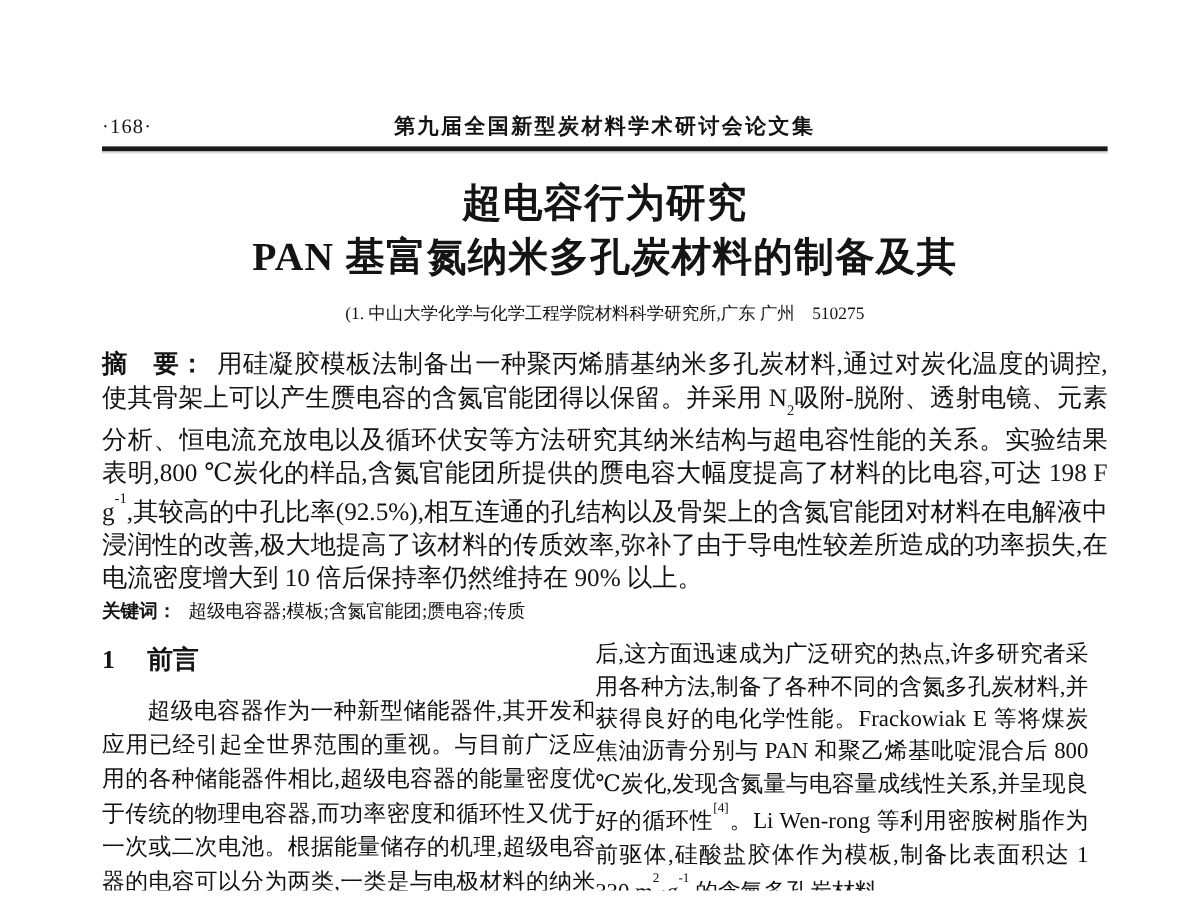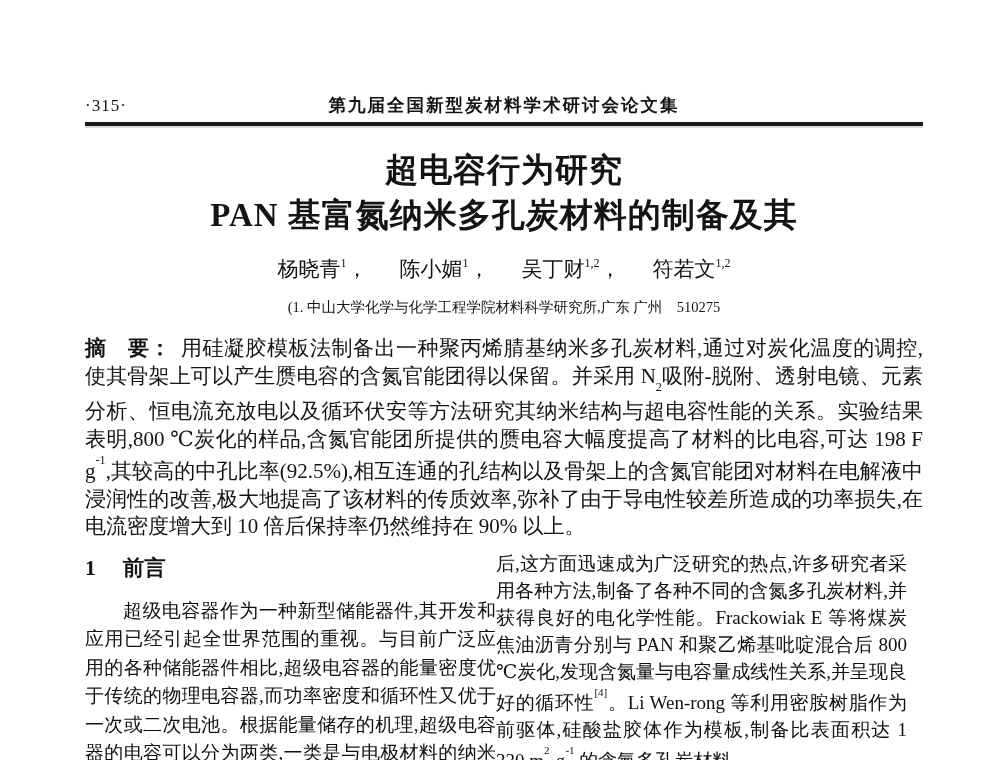--- a/index.html
+++ b/index.html
@@ -44,40 +44,38 @@
   .col-left .body-para { line-height:28.5px; text-indent:2em; }
   .col-right .body-para { line-height:27px; }
 </style>
 </head>
 <body>
 
 <div class="page">
   <div class="inner">
 
     <div class="header">
-      <span class="page-num">·315·</span>
+      <span class="page-num">·168·</span>
       <div class="header-title">第九届全国新型炭材料学术研讨会论文集</div>
     </div>
     <div class="rule"></div>
 
     <div class="paper-title">
       <div>超电容行为研究</div>
       <div>PAN 基富氮纳米多孔炭材料的制备及其</div>
     </div>
 
-    <div class="authors">
-      <span class="author"><span>杨晓青</span><sup>1</sup><span>，</span></span><span class="author"><span>陈小媚</span><sup>1</sup><span>，</span></span><span class="author"><span>吴丁财</span><sup>1,2</sup><span>，</span></span><span class="author"><span>符若文</span><sup>1,2</sup><span></span></span>
-    </div>
 
     <div class="affils">
       <div>(1. 中山大学化学与化学工程学院材料科学研究所,广东 广州　510275</div>
     </div>
 
     <p class="abstract"><span class="label">摘　要：</span><span><span class="run">用硅凝胶模板法制备出一种聚丙烯腈基纳米多孔炭材料,通过对炭化温度的调控,使其骨架上可以产生赝电容的含氮官能团得以保留。并采用 N</span><sub class="run">2</sub><span class="run">吸附-脱附、透射电镜、元素分析、恒电流充放电以及循环伏安等方法研究其纳米结构与超电容性能的关系。实验结果表明,800 ℃炭化的样品,含氮官能团所提供的赝电容大幅度提高了材料的比电容,可达 198 F g</span><sup class="run">-1</sup><span class="run">,其较高的中孔比率(92.5%),相互连通的孔结构以及骨架上的含氮官能团对材料在电解液中浸润性的改善,极大地提高了该材料的传质效率,弥补了由于导电性较差所造成的功率损失,在电流密度增大到 10 倍后保持率仍然维持在 90% 以上。</span></span></p>
 
+    <p class="keywords"><span class="label">关键词：</span><span>超级电容器;模板;含氮官能团;赝电容;传质</span></p>
 
     <div class="columns">
       <div class="col col-left">
         <div class="sec-heading"><span class="sec-num">1</span><span>前言</span></div>
         <p class="body-para">超级电容器作为一种新型储能器件,其开发和应用已经引起全世界范围的重视。与目前广泛应用的各种储能器件相比,超级电容器的能量密度优于传统的物理电容器,而功率密度和循环性又优于一次或二次电池。根据能量储存的机理,超级电容器的电容可以分为两类,一类是与电极材料的纳米结</p>
       </div>
       <div class="col col-right">
         <p class="body-para"><span class="run">后,这方面迅速成为广泛研究的热点,许多研究者采用各种方法,制备了各种不同的含氮多孔炭材料,并获得良好的电化学性能。Frackowiak E 等将煤炭焦油沥青分别与 PAN 和聚乙烯基吡啶混合后 800 ℃炭化,发现含氮量与电容量成线性关系,并呈现良好的循环性</span><sup class="run">[4]</sup><span class="run">。Li Wen-rong 等利用密胺树脂作为前驱体,硅酸盐胶体作为模板,制备比表面积达 1 330 m</span><sup class="run">2</sup><span class="run">·g</span><sup class="run">-1</sup><span class="run"> 的含氮多孔炭材料</span></p>
       </div>
     </div>

